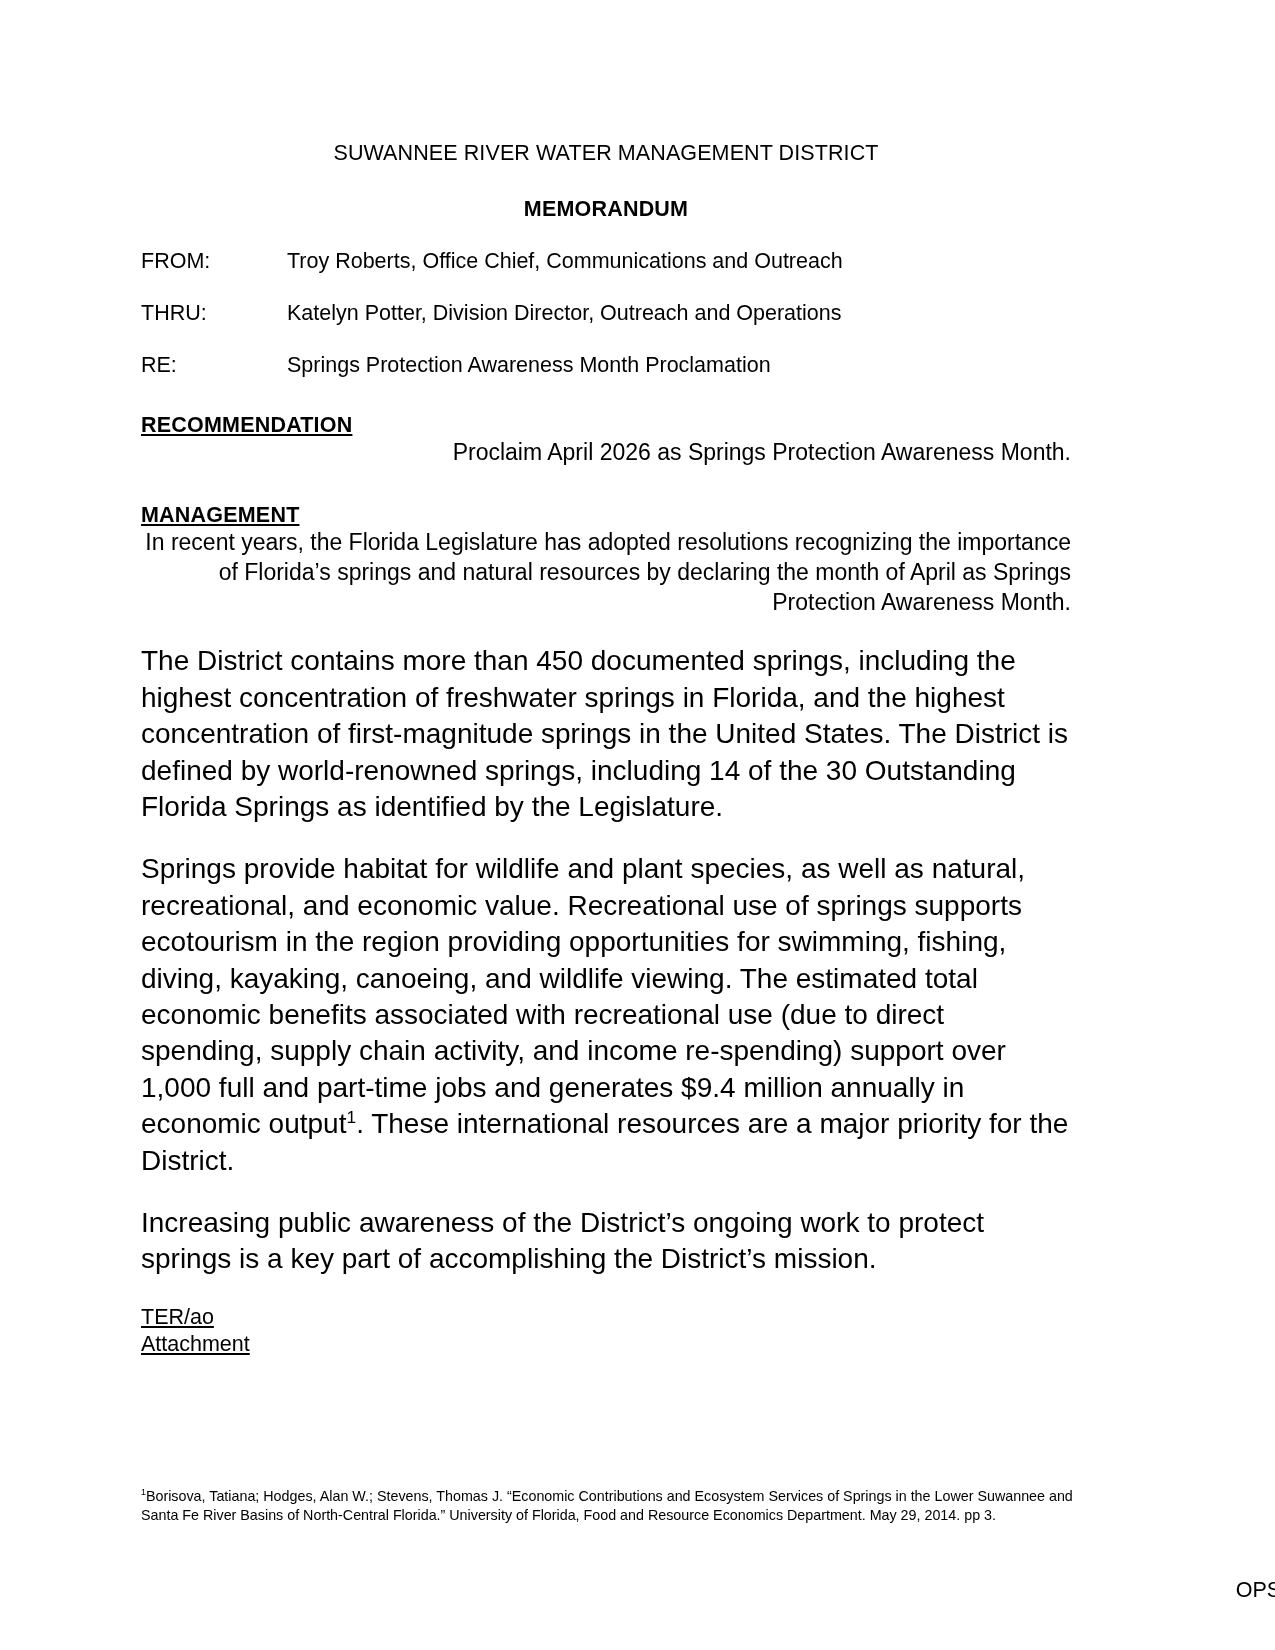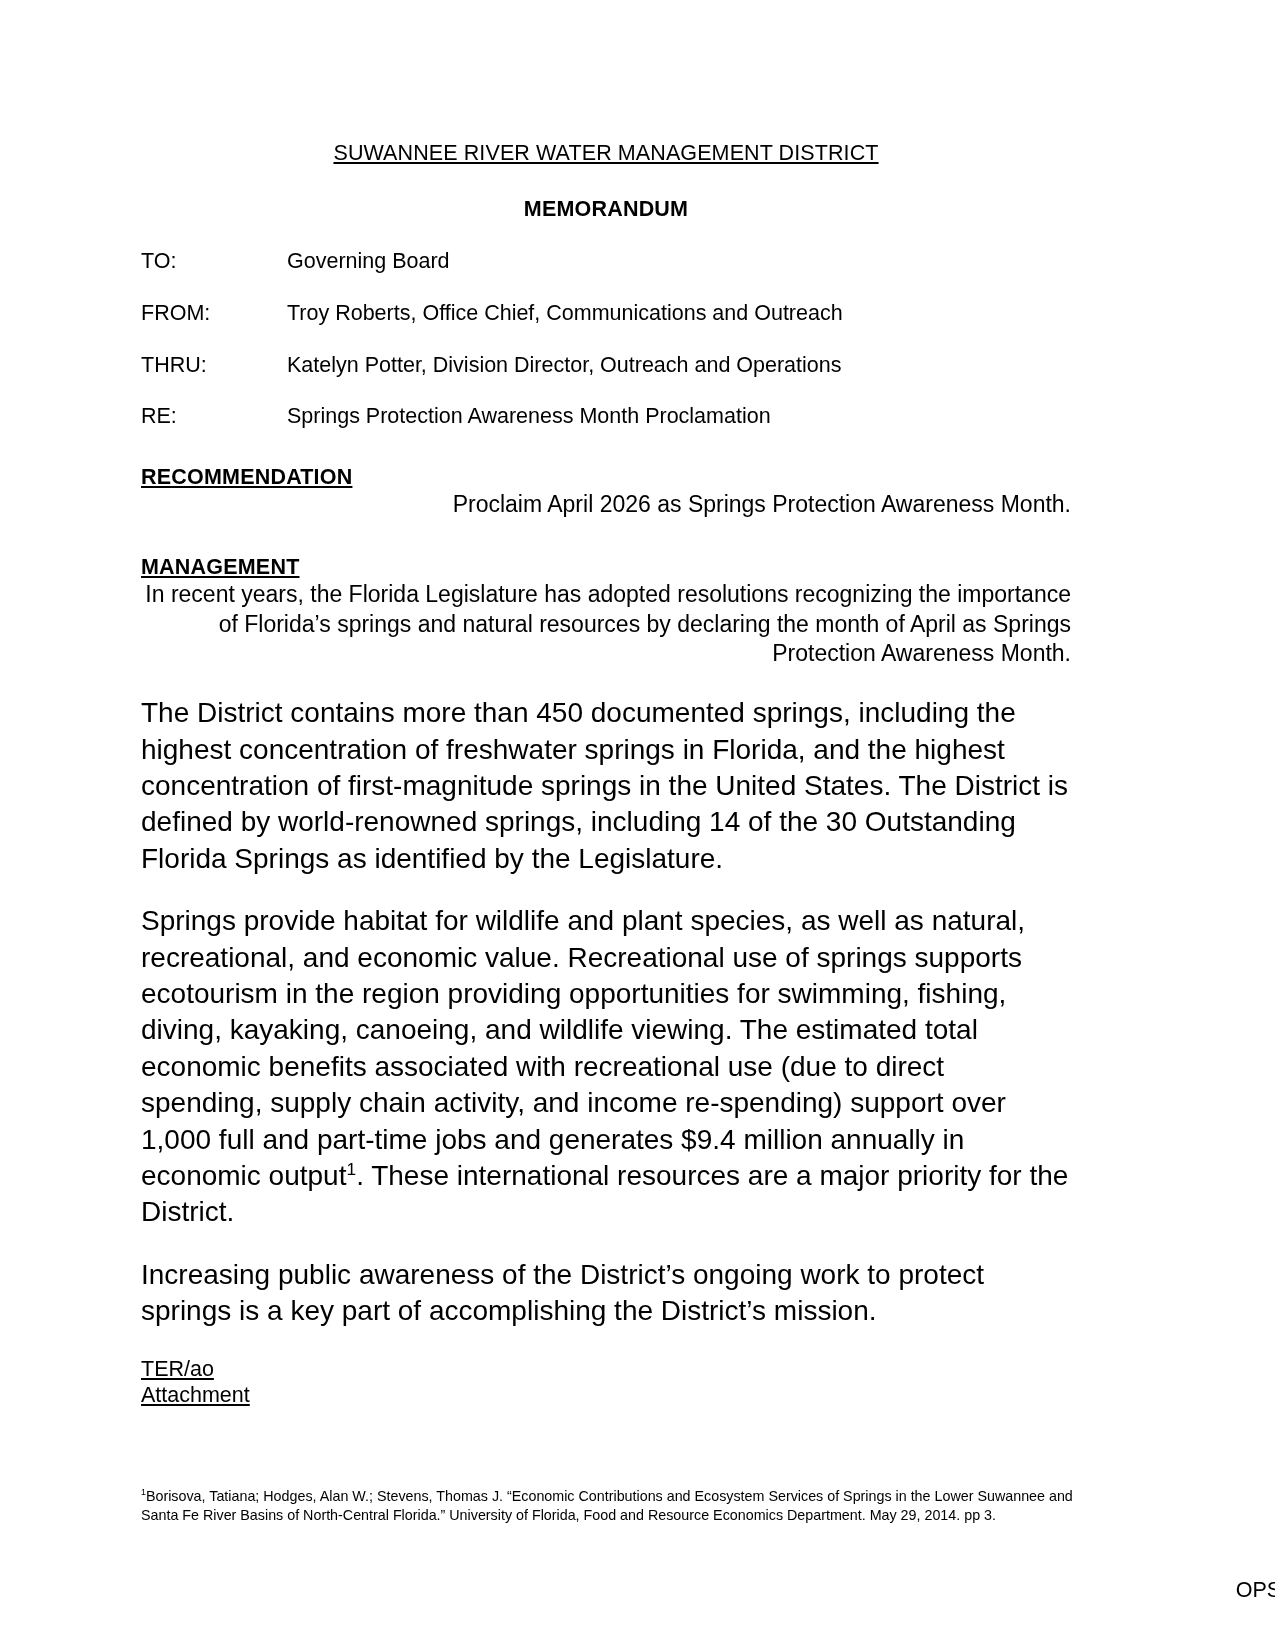--- a/index.html
+++ b/index.html
@@ -26,21 +26,20 @@
     top: 0;
     width: 930px;
   }
   .doc-title {
     text-align: center;
     font-size: 21.5px;
     line-height: 1.2;
     margin: 0;
     padding-top: 141px;
     letter-spacing: 0.1px;
-    text-decoration: underline;
   }
   .memo-label {
     text-align: center;
     font-size: 21.5px;
     font-weight: bold;
     margin: 0;
     padding-top: 30px;
     letter-spacing: 0.2px;
   }
   .fields {
@@ -121,24 +120,20 @@
 <div class="page">
 
   <div class="content">
 
     <div class="doc-title">SUWANNEE RIVER WATER MANAGEMENT DISTRICT</div>
 
     <div class="memo-label">MEMORANDUM</div>
 
     <div class="fields">
 
-      <div class="field-row">
-        <div class="field-label">TO:</div>
-        <div class="field-value">Governing Board</div>
-      </div>
 
       <div class="field-row">
         <div class="field-label">FROM:</div>
         <div class="field-value">Troy Roberts, Office Chief, Communications and Outreach</div>
       </div>
 
       <div class="field-row">
         <div class="field-label">THRU:</div>
         <div class="field-value">Katelyn Potter, Division Director, Outreach and Operations</div>
       </div>

